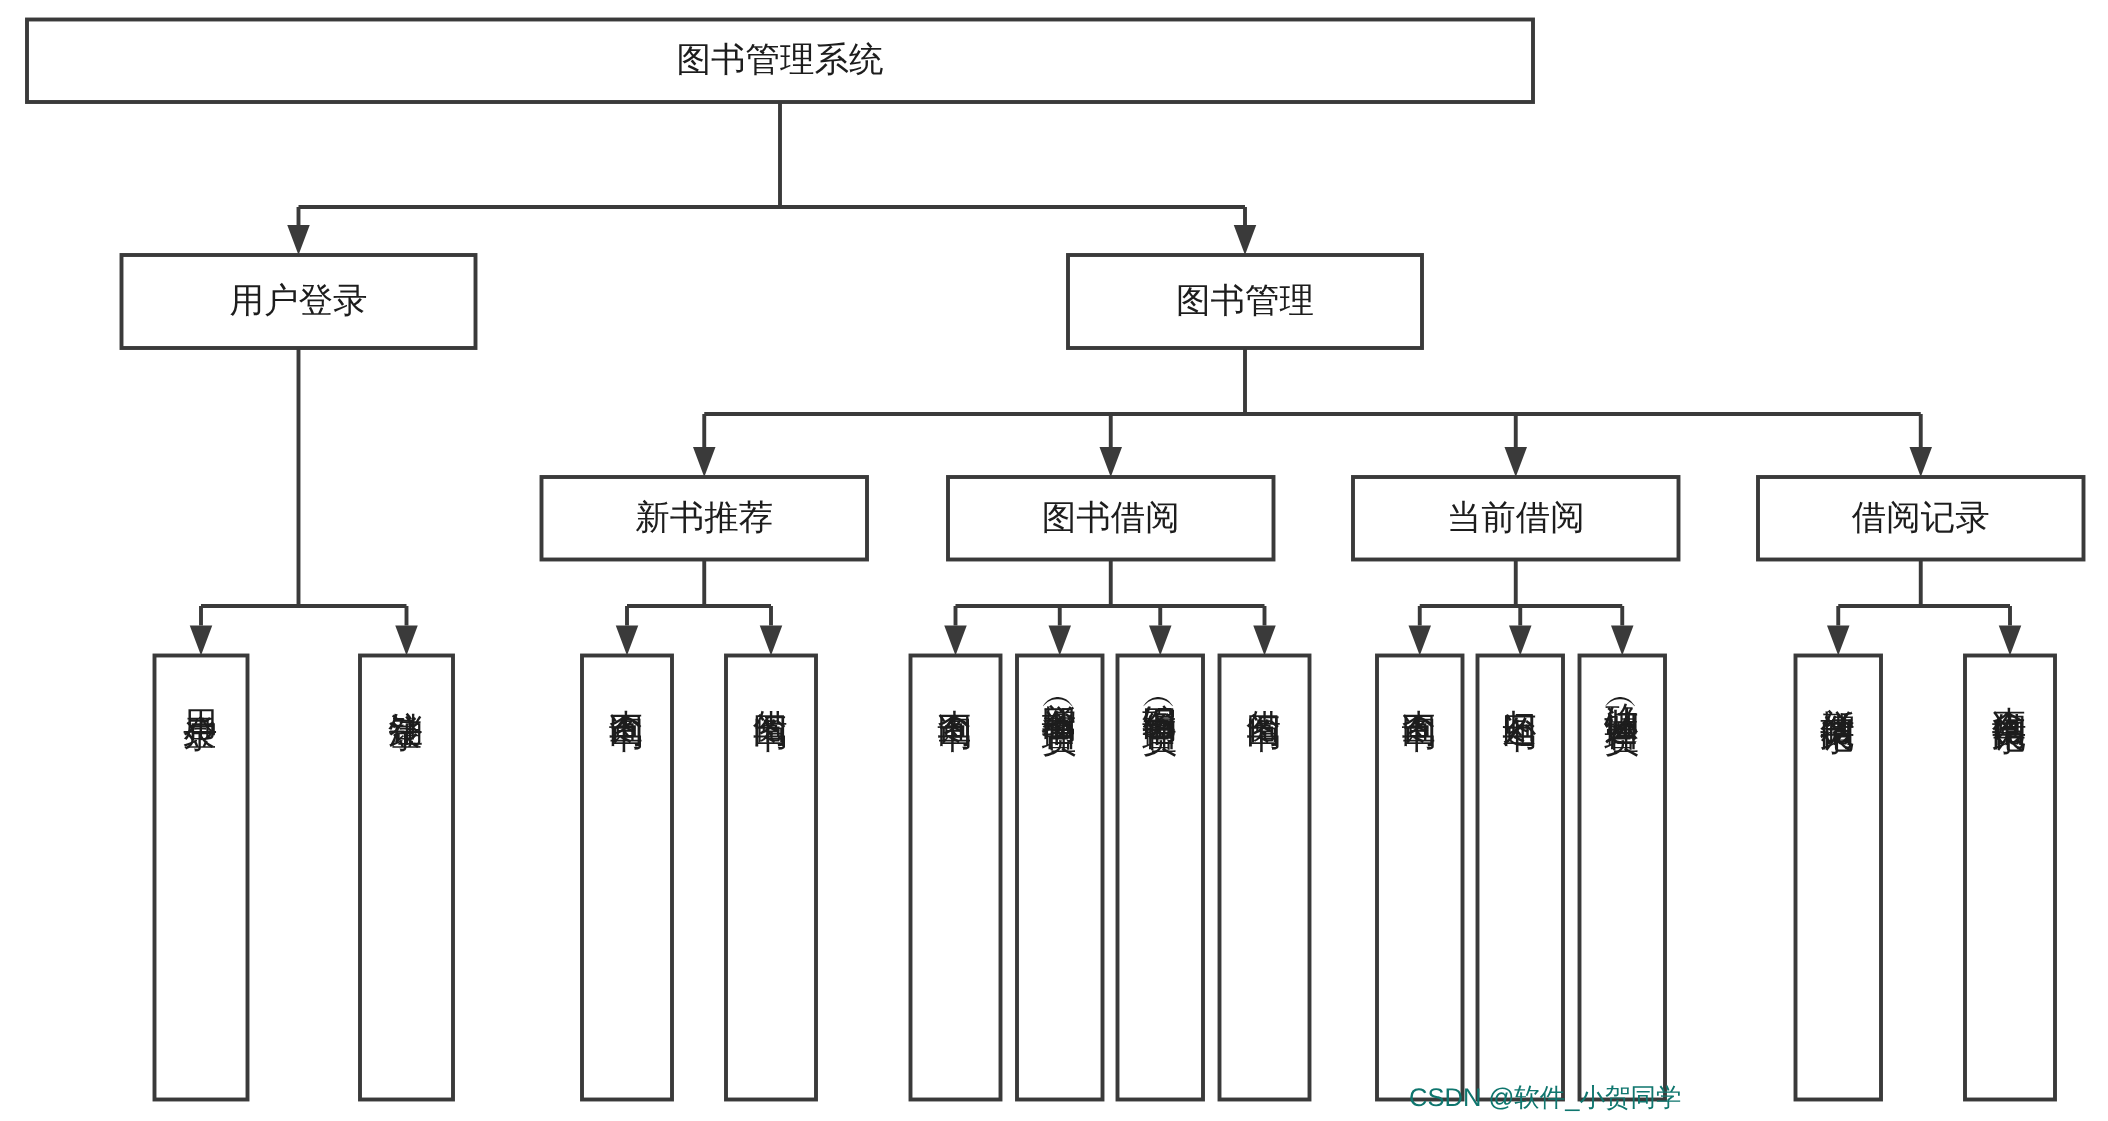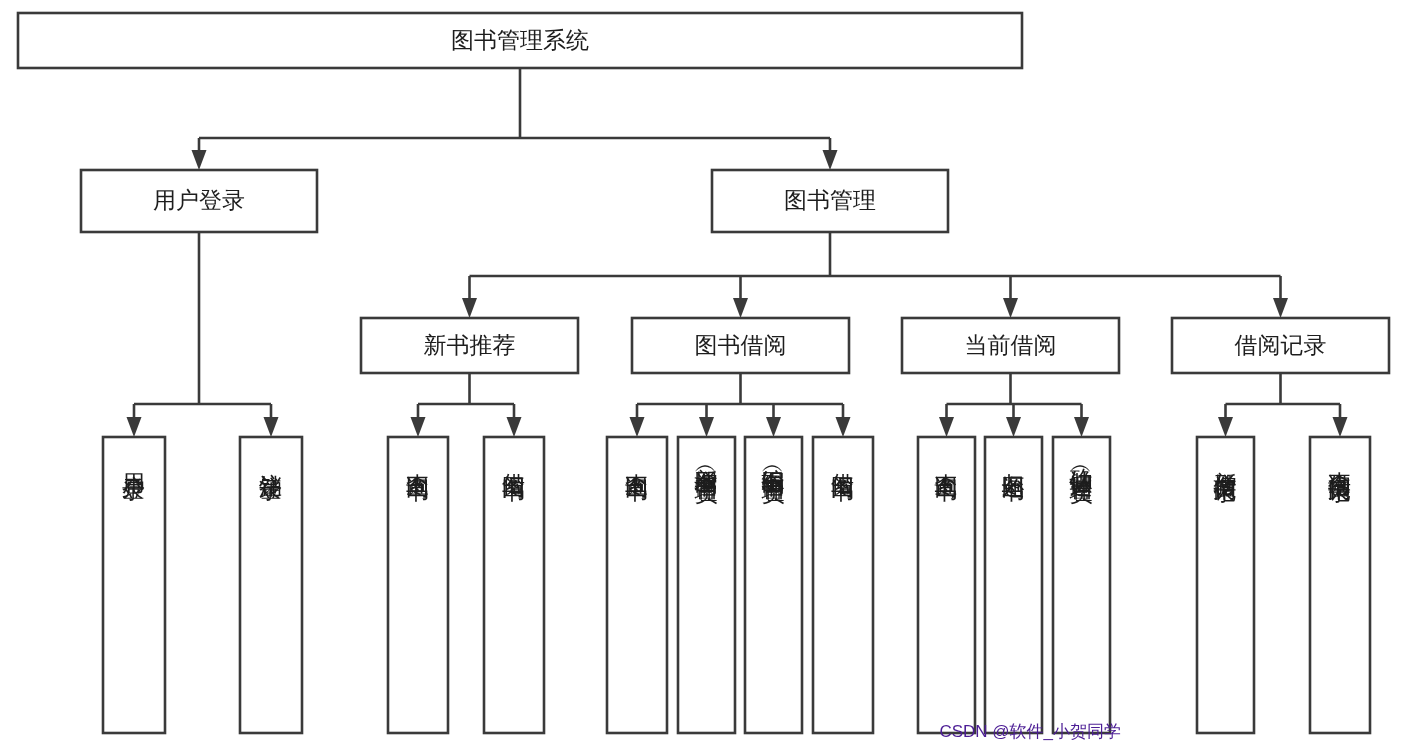--- a/index.html
+++ b/index.html
@@ -56,21 +56,21 @@
     text-orientation: upright;
     text-anchor: middle;
     letter-spacing: 2px;
   }
   .watermark-text {
     position: absolute;
     right: 8px;
     bottom: 4px;
     font-family: "Liberation Sans", "DejaVu Sans", sans-serif;
     font-size: 17px;
-    color: #4c1d95;
+    color: #0f766e;
     white-space: nowrap;
     pointer-events: none;
   }
 </style>
 </head>
 <body>
 
 <div id="diagram-root">
 
   <svg class="diagram-canvas" viewBox="0 0 1405 747">

